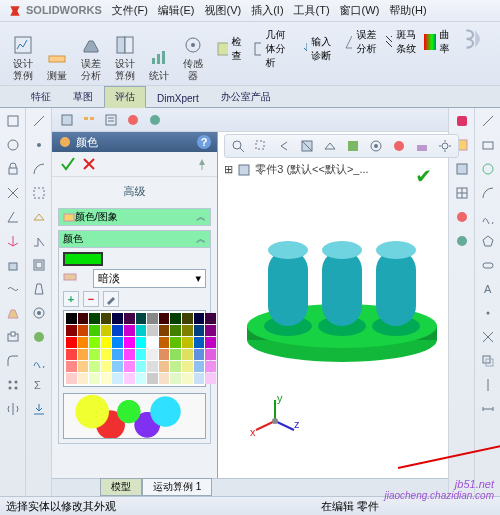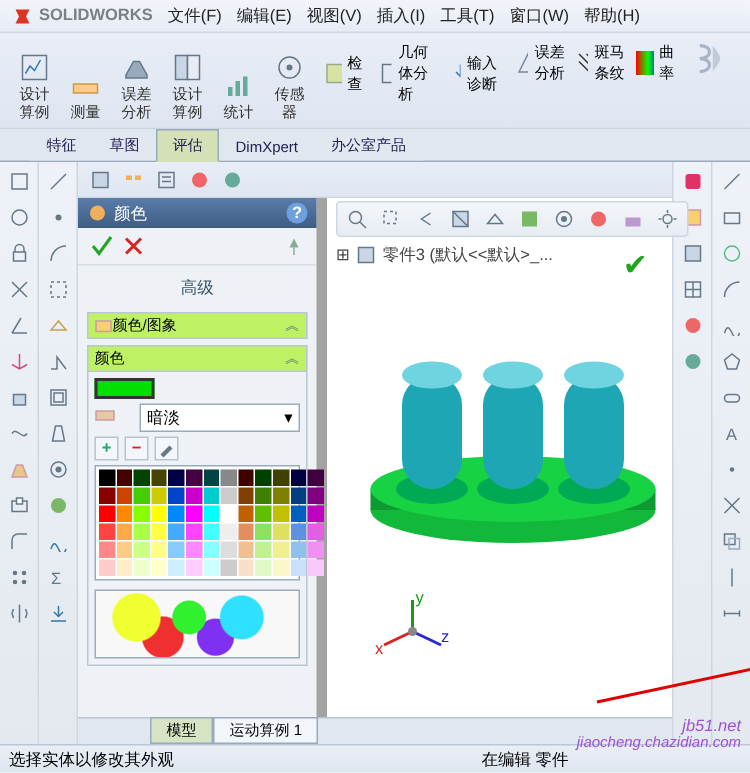--- a/index.html
+++ b/index.html
@@ -21,29 +21,29 @@
 .tab{padding:3px 10px;background:#e1e7ef;color:#225;cursor:pointer;border:1px solid transparent;border-bottom:none;font-size:10px}
 .tab.active{background:#d4e0b6;border:1px solid #9ab;border-bottom:1px solid #d4e0b6;position:relative;top:1px}
 .workspace{position:relative;display:flex;height:388px}
 .vtool{width:26px;background:linear-gradient(#eef2f8,#e4e9f0);border-right:1px solid #cdd6e0;display:flex;flex-direction:column;align-items:center;padding-top:4px;gap:6px}
 .vtool.right{border-right:none;border-left:1px solid #cdd6e0}
 .vbtn{width:18px;height:18px;display:flex;align-items:center;justify-content:center;cursor:pointer}
 .main{flex:1;display:flex;flex-direction:column;position:relative}
 .toolbar2{display:flex;align-items:center;background:linear-gradient(#e8edf7,#dfe6f1);border-bottom:1px solid #cdd6e0;padding:2px 4px;height:24px}
 .tb2btn{width:18px;height:18px;margin:0 2px;cursor:pointer;display:flex;align-items:center;justify-content:center}
 .content{flex:1;display:flex;position:relative;background:#fff}
-.colpanel{width:166px;background:#eef1f5;border-right:7px solid #a3a3a3;display:flex;flex-direction:column}
+.colpanel{width:166px;background:#eef1f5;border-right:1px solid #a3a3a3;display:flex;flex-direction:column}
 .cp-title{display:flex;align-items:center;gap:4px;background:linear-gradient(#5a7ca8,#3e5d84);color:#fff;padding:2px 6px;height:20px}
 .cp-title .qm{margin-left:auto;width:14px;height:14px;border-radius:50%;background:#6ea0e0;color:#fff;display:flex;align-items:center;justify-content:center;font-weight:bold}
 .cp-actions{display:flex;align-items:center;gap:6px;padding:4px 8px}
 .cp-tabs{display:flex;justify-content:center;gap:18px;padding:4px 0;border-top:1px solid #d5dde5}
 .cptab{padding:2px 14px;font-size:11px;background:#fcefd4;border:1px solid #d6c28e;border-radius:2px}
 .cptab.inactive{background:transparent;border-color:transparent;color:#356}
 .cp-sec{margin:2px 6px}
-.cp-secbar{display:flex;align-items:center;border:1px solid #b9c6d6;background:#bef264;padding:1px 4px}
+.cp-secbar{display:flex;align-items:center;border:1px solid #b9c6d6;background:#86efac;padding:1px 4px}
 .cp-secbar span{font-size:10px}
 .cp-secbar .chev{margin-left:auto;color:#678}
 .cp-body{border:1px solid #b9c6d6;border-top:none;padding:4px;background:#eef1f5}
 .swatch{width:40px;height:14px;border:2px solid #333}
 .row{display:flex;align-items:flex-start;gap:16px;margin:3px 0}
 .sel{flex:1;border:1px solid #9ab;background:#fff;padding:1px 4px;display:flex;align-items:center;justify-content:space-between}
 .palheader{display:flex;align-items:center;gap:4px;margin:3px 0}
 .palheader .pb{width:16px;height:16px;border:1px solid #b6c2d0;background:#f3f6fa;display:flex;align-items:center;justify-content:center}
 .palette{display:grid;grid-template-columns:repeat(13,10.6px);grid-auto-rows:11px;gap:1px;border:1px solid #9ab;padding:2px;background:#fff}
 .palette div{width:10.6px;height:11px}

